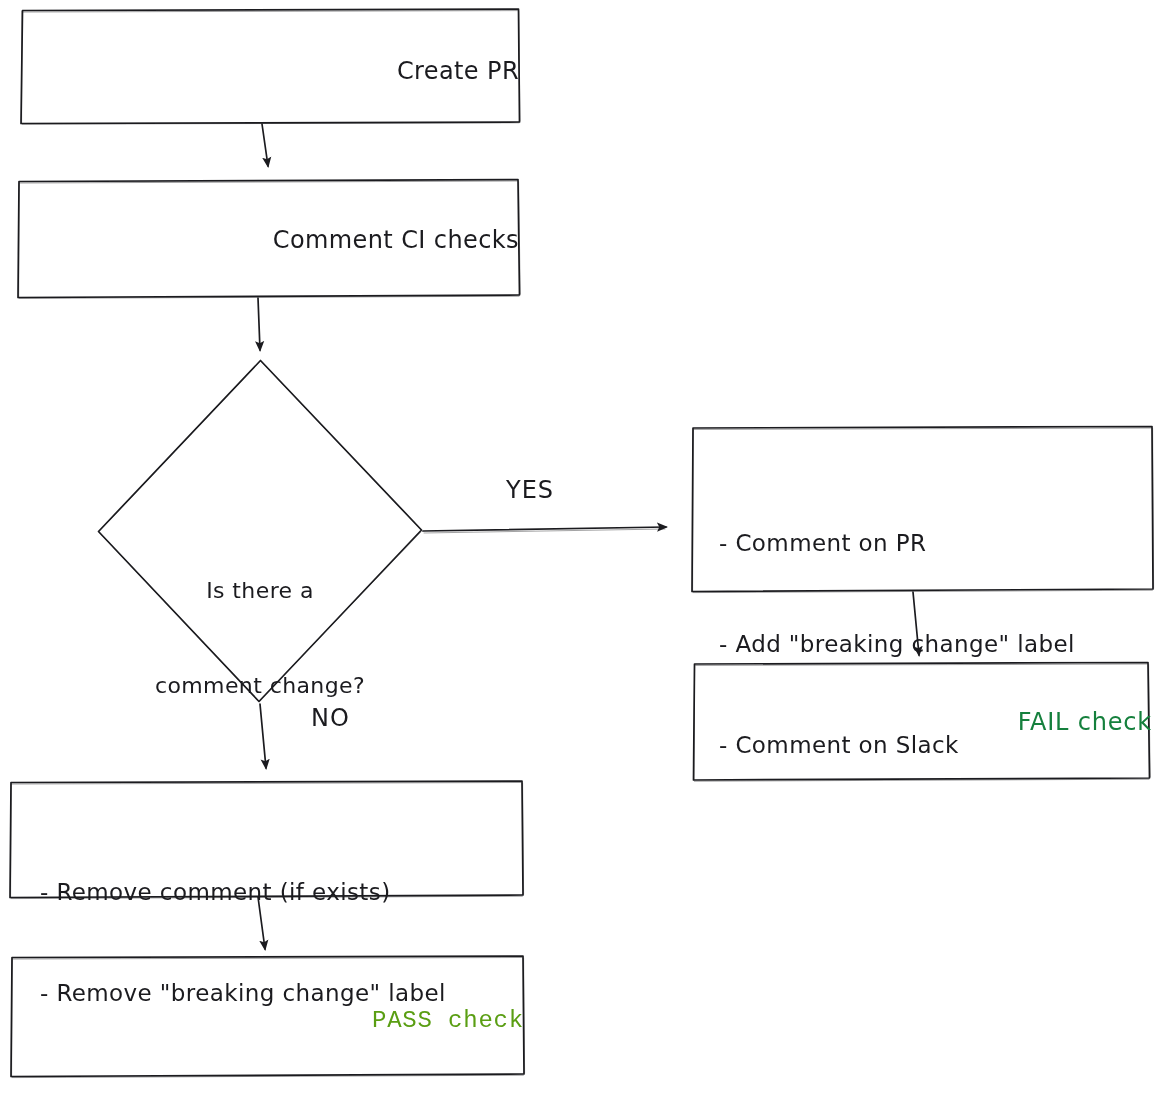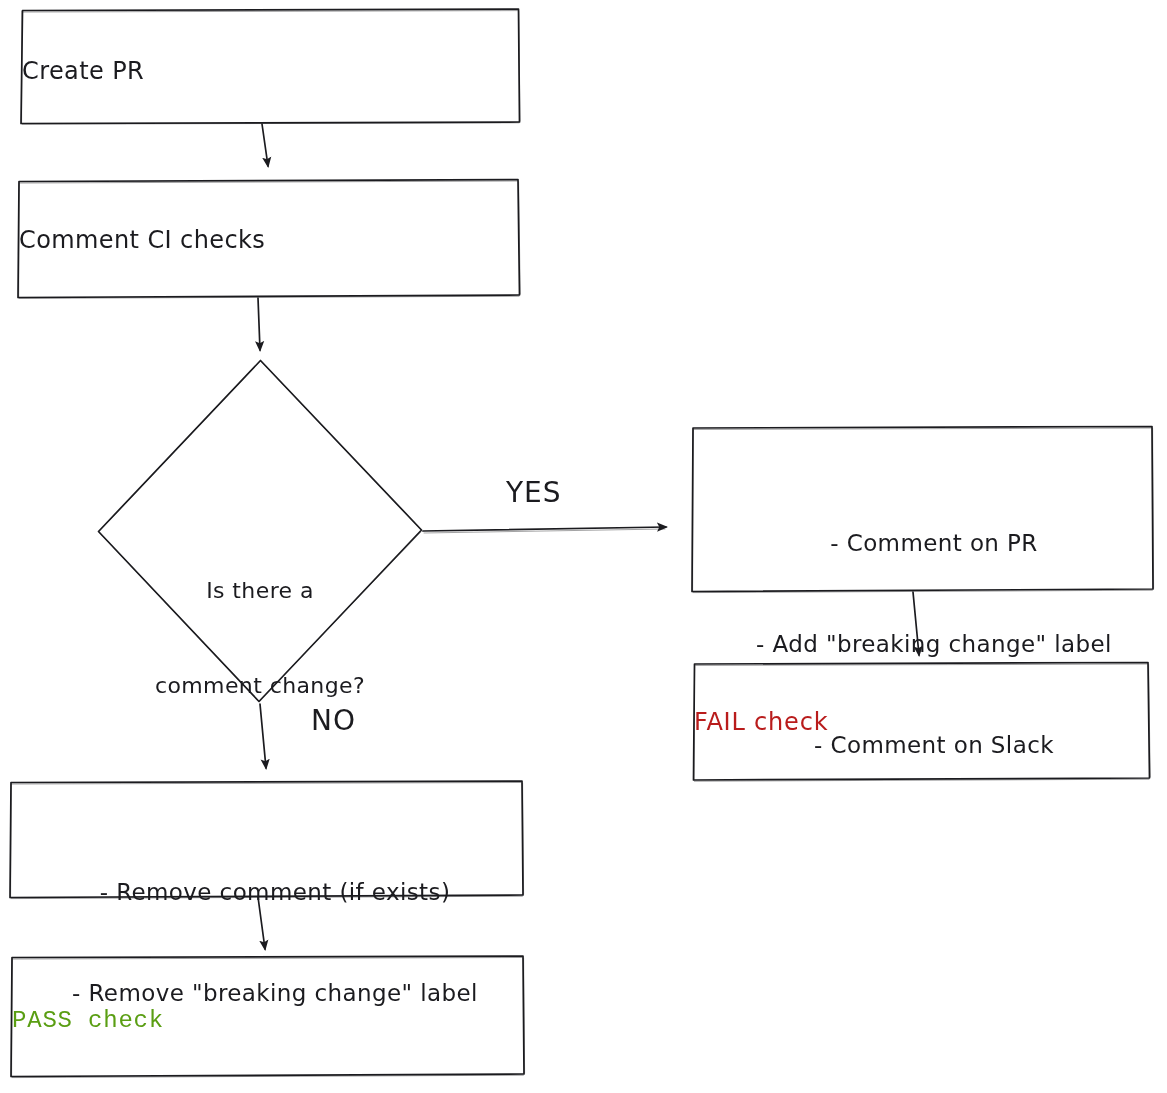--- a/index.html
+++ b/index.html
@@ -26,31 +26,30 @@
     width: 1167px;
     height: 1093px;
   }
   .node-text {
     position: absolute;
     font-family: "DejaVu Sans", sans-serif;
     color: #1b1b1f;
     white-space: pre;
     line-height: 1.38;
     letter-spacing: 0.4px;
-    text-align: center;
   }
   .centered {
-    text-align: left;
+    text-align: right;
     width: 100%;
   }
   .edge-label {
     position: absolute;
     font-family: "DejaVu Sans", sans-serif;
     color: #1b1b1f;
-    font-size: 28px;
+    font-size: 24px;
     letter-spacing: 1px;
     white-space: pre;
   }
   .bullet-list {
     font-size: 23px;
     line-height: 1.47;
   }
   .title-text {
     font-size: 24px;
   }
@@ -149,21 +148,21 @@
   <div class="edge-label" style="left:506px; top:476px;">YES</div>
 
   <div class="edge-label" style="left:287px; top:704px;margin-left:24px;">NO</div>
 
   <div class="node-text bullet-list" style="left:719px; top:459px; width:430px;">
     <div>- Comment on PR</div>
     <div>- Add "breaking change" label</div>
     <div>- Comment on Slack</div>
   </div>
 
-  <div class="node-text status-text centered" style="left:694px; top:706px; width:458px; color:#b91c1c;">FAIL check</div>
+  <div class="node-text status-text centered" style="left:694px; top:706px; width:458px; color:#15803d;">FAIL check</div>
 
   <div class="node-text bullet-list" style="left:40px; top:808px; width:470px;">
     <div>- Remove comment (if exists)</div>
     <div>- Remove "breaking change" label</div>
   </div>
 
   <div class="node-text status-text centered" style="left:12px; top:1004px; width:512px; color:#5a9e13;font-family:Liberation Mono, monospace;">PASS check</div>
 
 </div>
 

